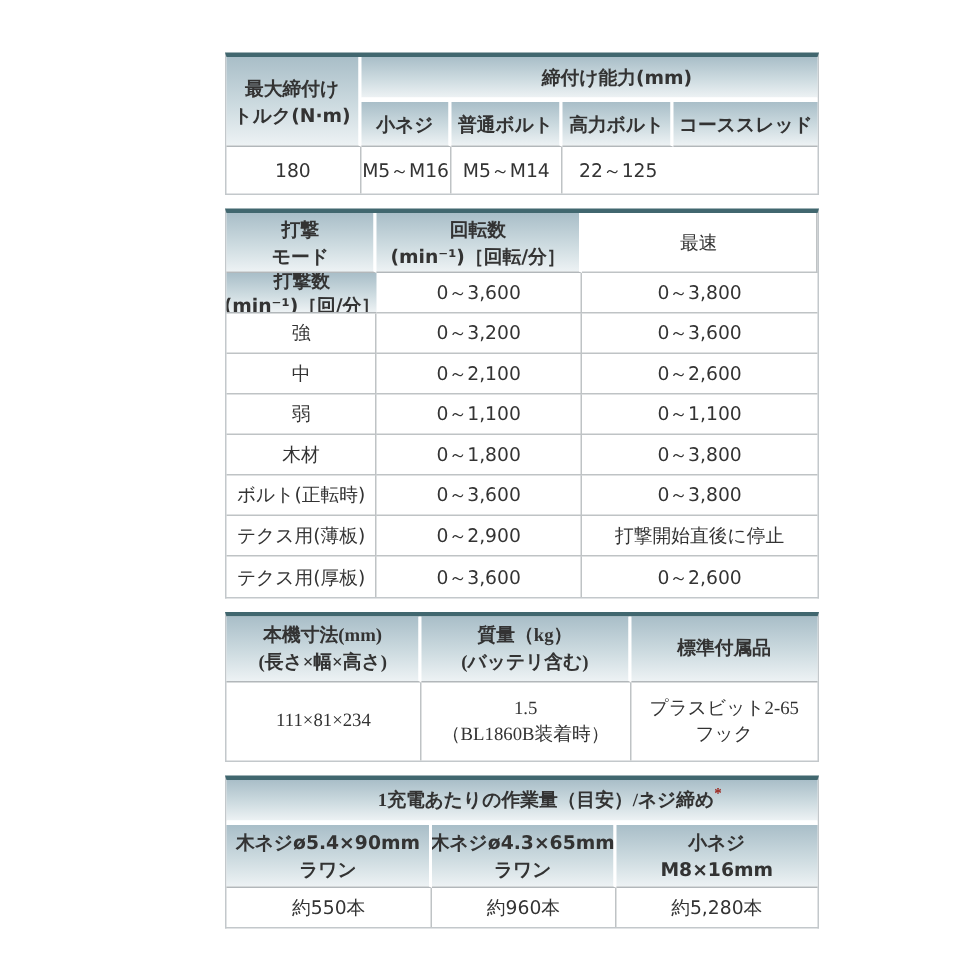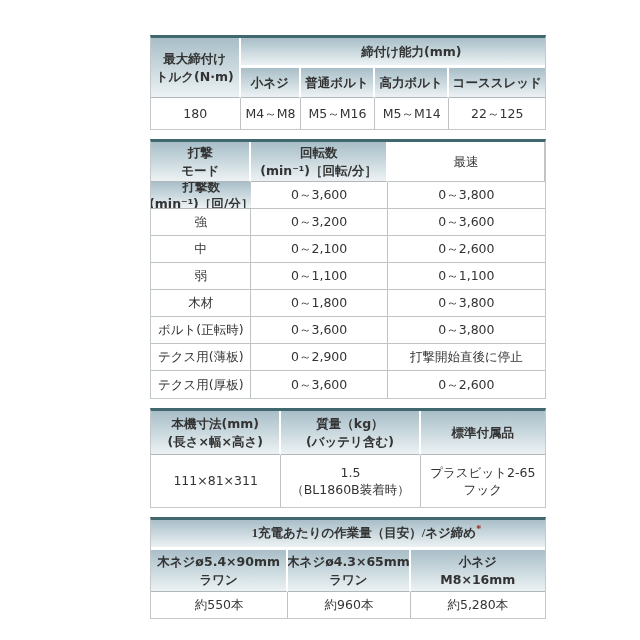--- a/index.html
+++ b/index.html
@@ -22,21 +22,21 @@
     display: grid;
     background: #ffffff;
     border: 1px solid #c3c8cb;
     border-top: 3px solid #41676f;
     width: 396px;
     box-sizing: border-box;
     margin: 0 auto 9px auto;
   }
   #t1 { grid-template-columns: 90fr 61fr 74fr 75fr 96fr; grid-template-rows: 30px 30px 31px; }
   #t2 { grid-template-columns: 101fr 137fr 158fr; grid-template-rows: 40px repeat(8, 27px); }
-  #t3 { grid-template-columns: 131fr 140fr 125fr; grid-template-rows: 44px 52px; }
+  #t3 { grid-template-columns: 131fr 140fr 125fr; grid-template-rows: 44px 52px; font-family: Liberation Serif, serif; }
   #t4 { grid-template-columns: 138fr 123fr 135fr; grid-template-rows: 30px 42px 26px; }
   .c {
     display: flex;
     flex-direction: column;
     justify-content: center;
     align-items: center;
     text-align: center;
     font-size: 12.5px;
     line-height: 1.38;
     color: #333333;
@@ -75,21 +75,20 @@
     <div class="c hd bw hg rowspan2">
       <span class="line">最大締付け</span>
       <span class="line">トルク(N·m)</span>
     </div>
     <div class="c hd bwb colspan-t1">締付け能力(mm)</div>
     <div class="c hd bw hg">小ネジ</div>
     <div class="c hd bw hg">普通ボルト</div>
     <div class="c hd bw hg">高力ボルト</div>
     <div class="c hd hg">コーススレッド</div>
     <div class="c gr">180</div>
-    <div class="c gr">M4～M8</div>
     <div class="c gr">M5～M16</div>
     <div class="c gr">M5～M14</div>
     <div class="c">22～125</div>
   </div>
 
   <div class="t" id="t2">
     <div class="c hd bw hg">
       <span class="line">打撃</span>
       <span class="line">モード</span>
     </div>
@@ -142,21 +141,21 @@
     </div>
     <div class="c hd bw hg">
       <span class="line">質量（kg）</span>
       <span class="line">(バッテリ含む)</span>
     </div>
     <div class="c hd hg">
       <span class="line">標準付属品</span>
       <span class="line"></span>
     </div>
     <div class="c gr">
-      <span class="line">111×81×311</span>
+      <span class="line">111×81×234</span>
       <span class="line"></span>
     </div>
     <div class="c gr">
       <span class="line">1.5</span>
       <span class="line">（BL1860B装着時）</span>
     </div>
     <div class="c">
       <span class="line">プラスビット2-65</span>
       <span class="line">フック</span>
     </div>

